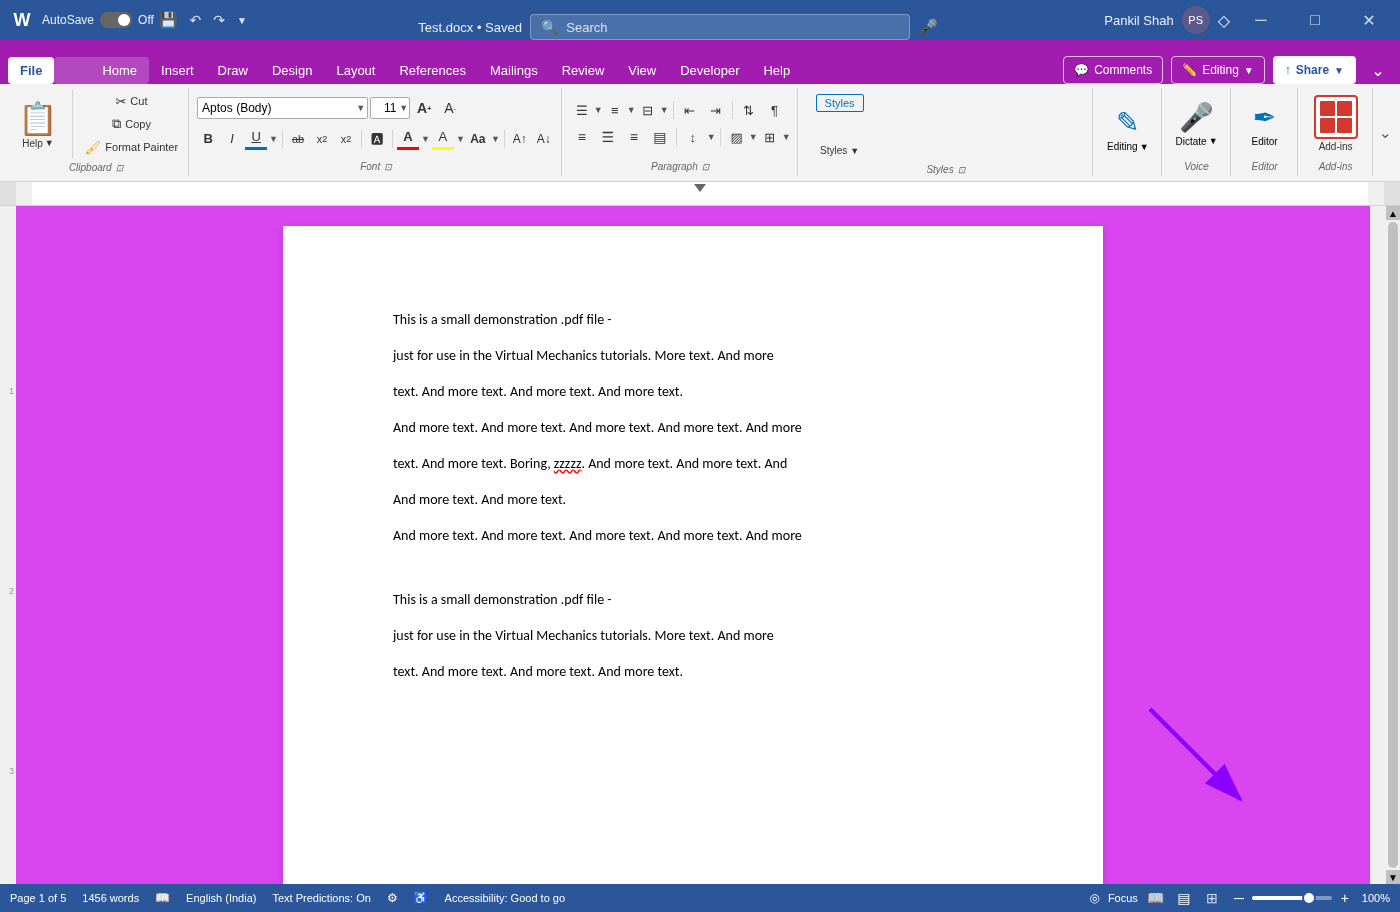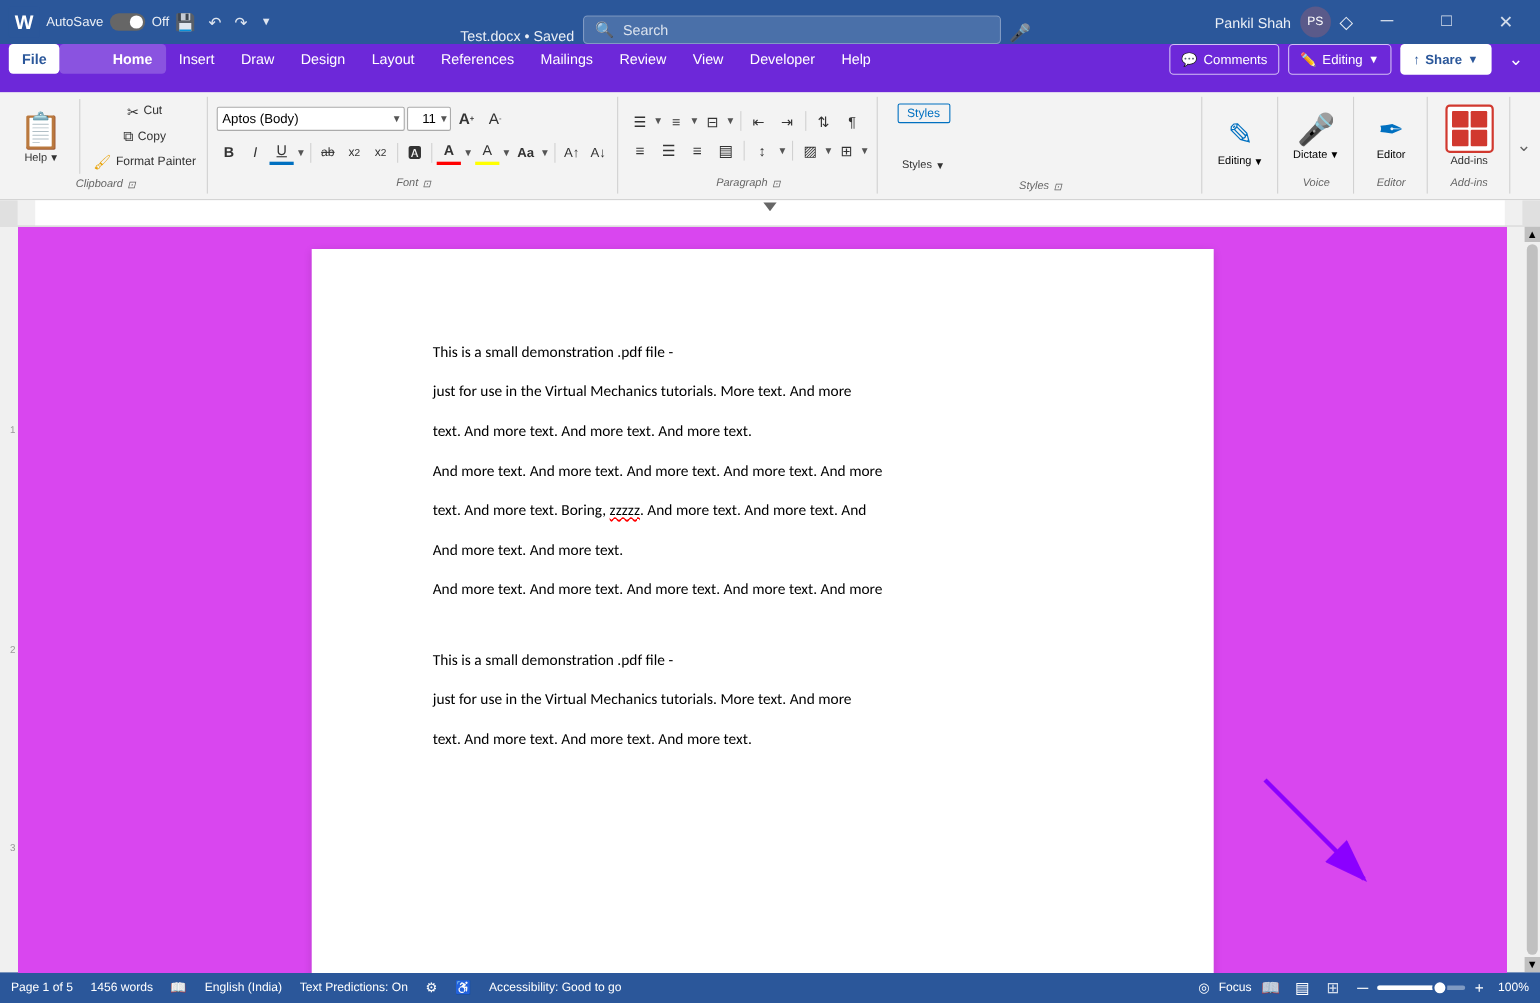--- a/index.html
+++ b/index.html
@@ -25,41 +25,41 @@
     #title-bar .autosave-area {
       display: flex; align-items: center; gap: 6px; font-size: 12px; color: rgba(255,255,255,0.9);
     }
     .toggle-off {
       width: 32px; height: 16px; background: #666; border-radius: 8px; position: relative; display: inline-block;
     }
     .toggle-off::after {
       content: ''; position: absolute; right: 2px; top: 2px; width: 12px; height: 12px; background: white; border-radius: 50%;
     }
     #title-bar .title-center {
-      flex: 1; display: flex; justify-content: center; align-items: flex-end; gap: 8px; margin-top: 14px;
+      flex: 1; display: flex; justify-content: center; align-items: center; gap: 8px; margin-top: 14px;
     }
     #title-bar .search-box {
       width: 380px; height: 26px; background: rgba(255,255,255,0.15); border: 1px solid rgba(255,255,255,0.3);
       border-radius: 4px; display: flex; align-items: center; padding: 0 10px; color: rgba(255,255,255,0.8); font-size: 13px; gap: 8px;
     }
     #title-bar .title-right {
       display: flex; align-items: center; gap: 8px; font-size: 12px; color: rgba(255,255,255,0.9);
     }
     #title-bar .user-name { font-size: 13px; }
     .avatar { width: 28px; height: 28px; border-radius: 50%; background: #5a5a8a; display: flex; align-items: center; justify-content: center; font-size: 11px; color: white; overflow: hidden; }
     .win-btn { width: 46px; height: 40px; display: flex; align-items: center; justify-content: center; cursor: pointer; font-size: 16px; color: rgba(255,255,255,0.8); }
     .icon-btn { background: none; border: none; color: rgba(255,255,255,0.85); cursor: pointer; padding: 2px 5px; font-size: 14px; display: flex; align-items: center; }
     .save-icon { font-size: 15px; color: rgba(255,255,255,0.85); cursor: pointer; padding: 2px 6px; }
 
     
     #menu-bar {
       height: 44px;
-      background: #6d28d9;
+      background: #a21caf;
       display: flex;
-      align-items: flex-start;
+      align-items: flex-end;
       padding: 0 8px;
     }
     .menu-item {
       padding: 6px 12px; color: white; font-size: 13px; cursor: pointer; border-radius: 4px;
     }
     .menu-item.active { background: white; color: #2b579a; font-weight: 600; }
     #menu-bar .right-btns { margin-left: auto; display: flex; align-items: center; gap: 8px; }
     .comments-btn {
       height: 28px; border: 1px solid rgba(255,255,255,0.7); border-radius: 4px; background: transparent;
       color: white; padding: 0 10px; font-size: 12px; cursor: pointer; display: flex; align-items: center; gap: 5px;
@@ -235,21 +235,21 @@
     <div class="avatar">PS</div>
     <span style="font-size:16px;">◇</span>
     <div class="win-btn">─</div>
     <div class="win-btn">□</div>
     <div class="win-btn close">✕</div>
   </div>
 </div>
 
 <div id="menu-bar">
   <div class="menu-item active">File</div>
-  <div class="menu-item" style="background: rgba(255,255,255,0.2); font-weight:700;padding-left:48px;">Home</div>
+  <div class="menu-item" style="background: rgba(255,255,255,0.2); font-weight:400;padding-left:48px;">Home</div>
   <div class="menu-item">Insert</div>
   <div class="menu-item">Draw</div>
   <div class="menu-item">Design</div>
   <div class="menu-item">Layout</div>
   <div class="menu-item">References</div>
   <div class="menu-item">Mailings</div>
   <div class="menu-item">Review</div>
   <div class="menu-item">View</div>
   <div class="menu-item">Developer</div>
   <div class="menu-item">Help</div>

